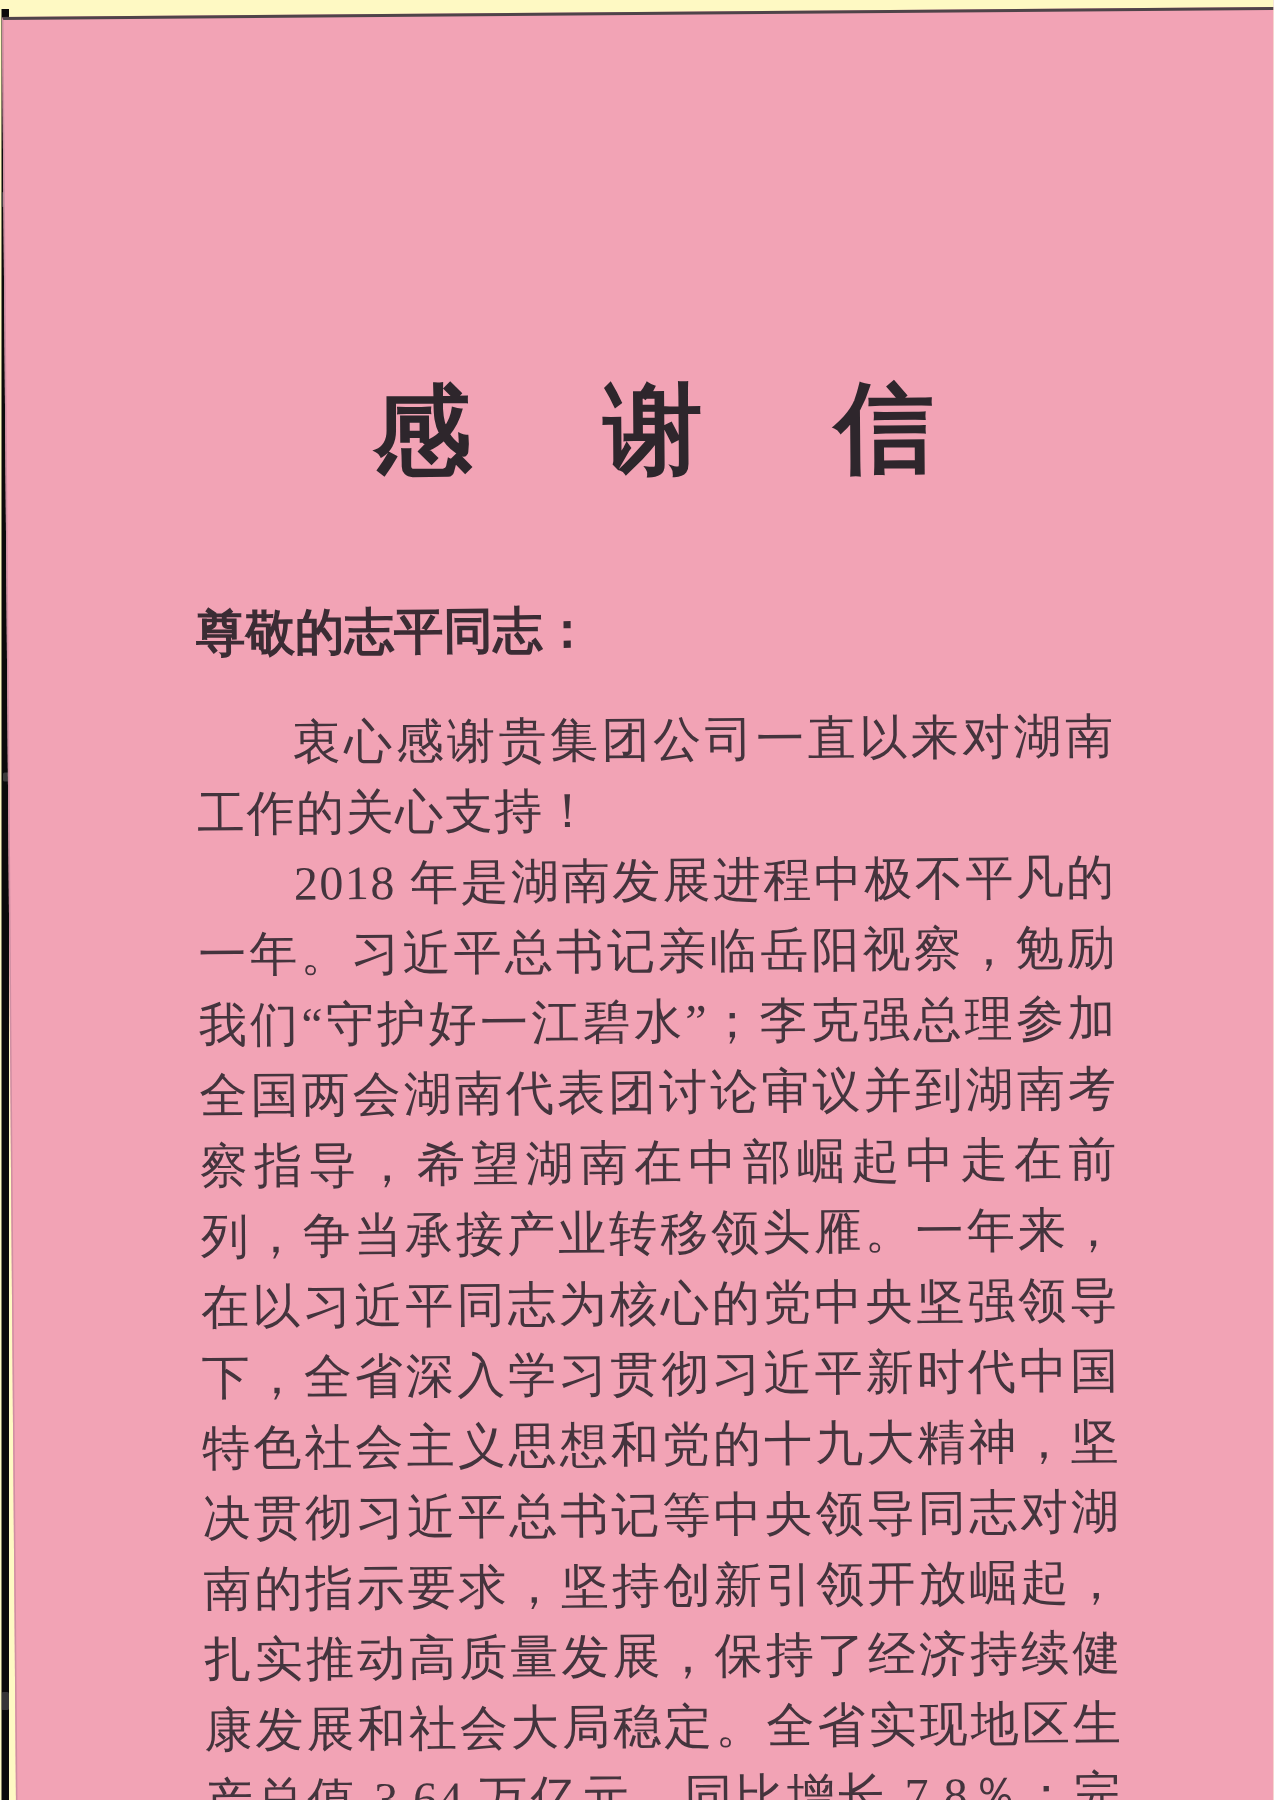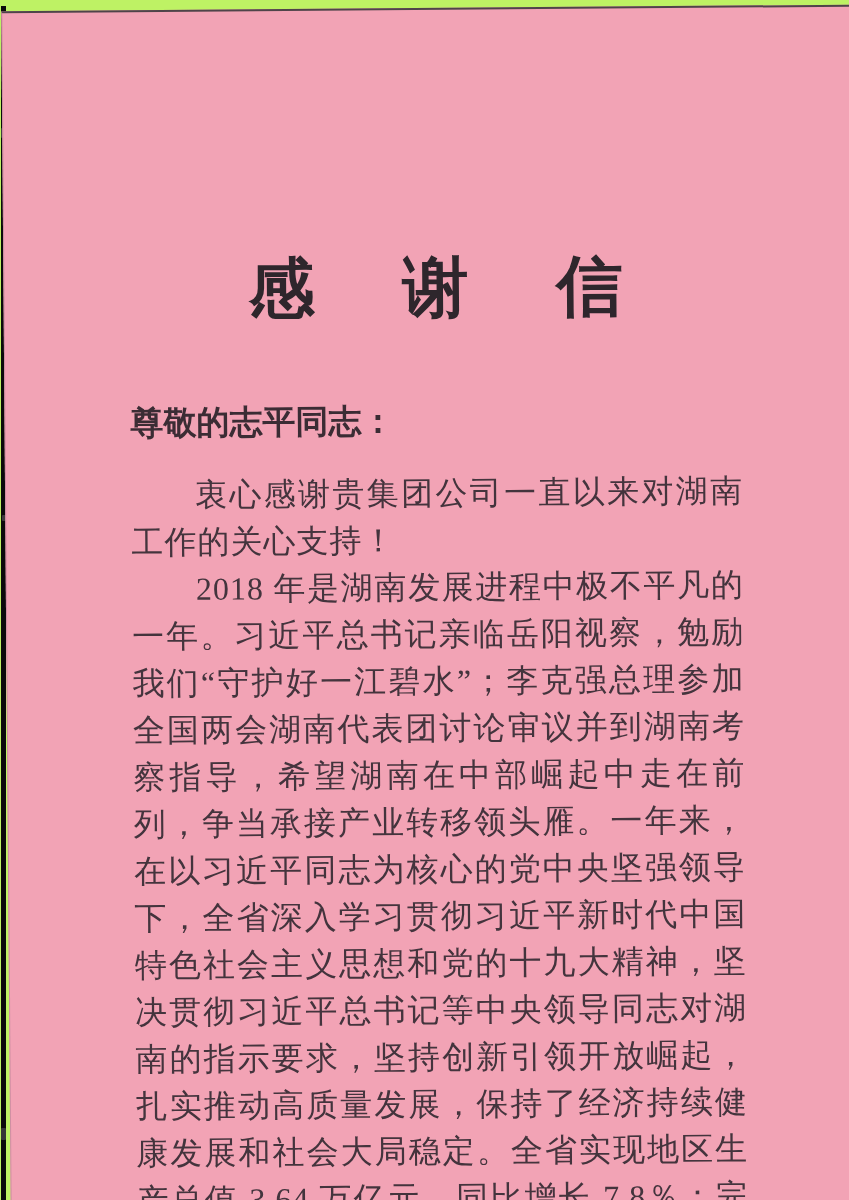--- a/index.html
+++ b/index.html
@@ -6,21 +6,21 @@
     margin: 0;
     padding: 0;
     background: #f6f5f2;
     font-family: "Liberation Serif", "DejaVu Serif", serif;
   }
   .canvas {
     position: relative;
     width: 849px;
     height: 1200px;
     overflow: hidden;
-    background: #bef264;
+    background: #fef9c3;
   }
   
   .edge-black {
     position: absolute;
     left: 1px;
     top: 6px;
     width: 5px;
     height: 1194px;
     background: #0b0a0b;
   }

